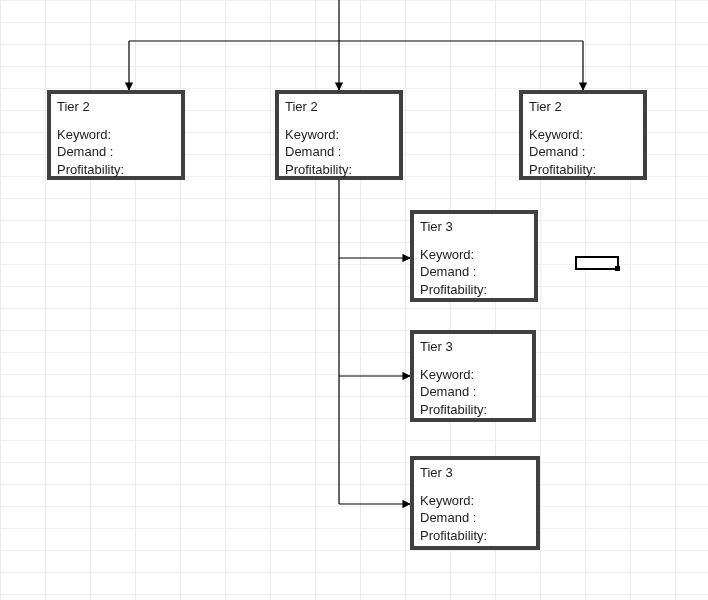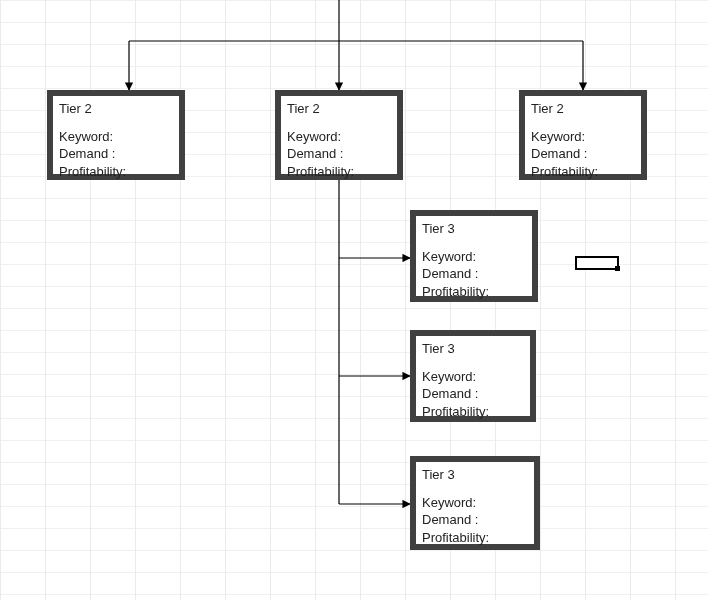--- a/index.html
+++ b/index.html
@@ -26,21 +26,21 @@
     opacity: 0.5;
     pointer-events: none;
   }
   .stage {
     position: absolute;
     inset: 0;
   }
   .node {
     position: absolute;
     background: #fff;
-    border: 6px solid #404040;
+    border: 4px solid #404040;
     padding: 4px 6px 6px 6px;
     line-height: 1.35;
     box-sizing: border-box;
   }
   .node .title {
     margin-bottom: 10px;
   }
   .selection-box {
     position: absolute;
     border: 2px solid #000;

